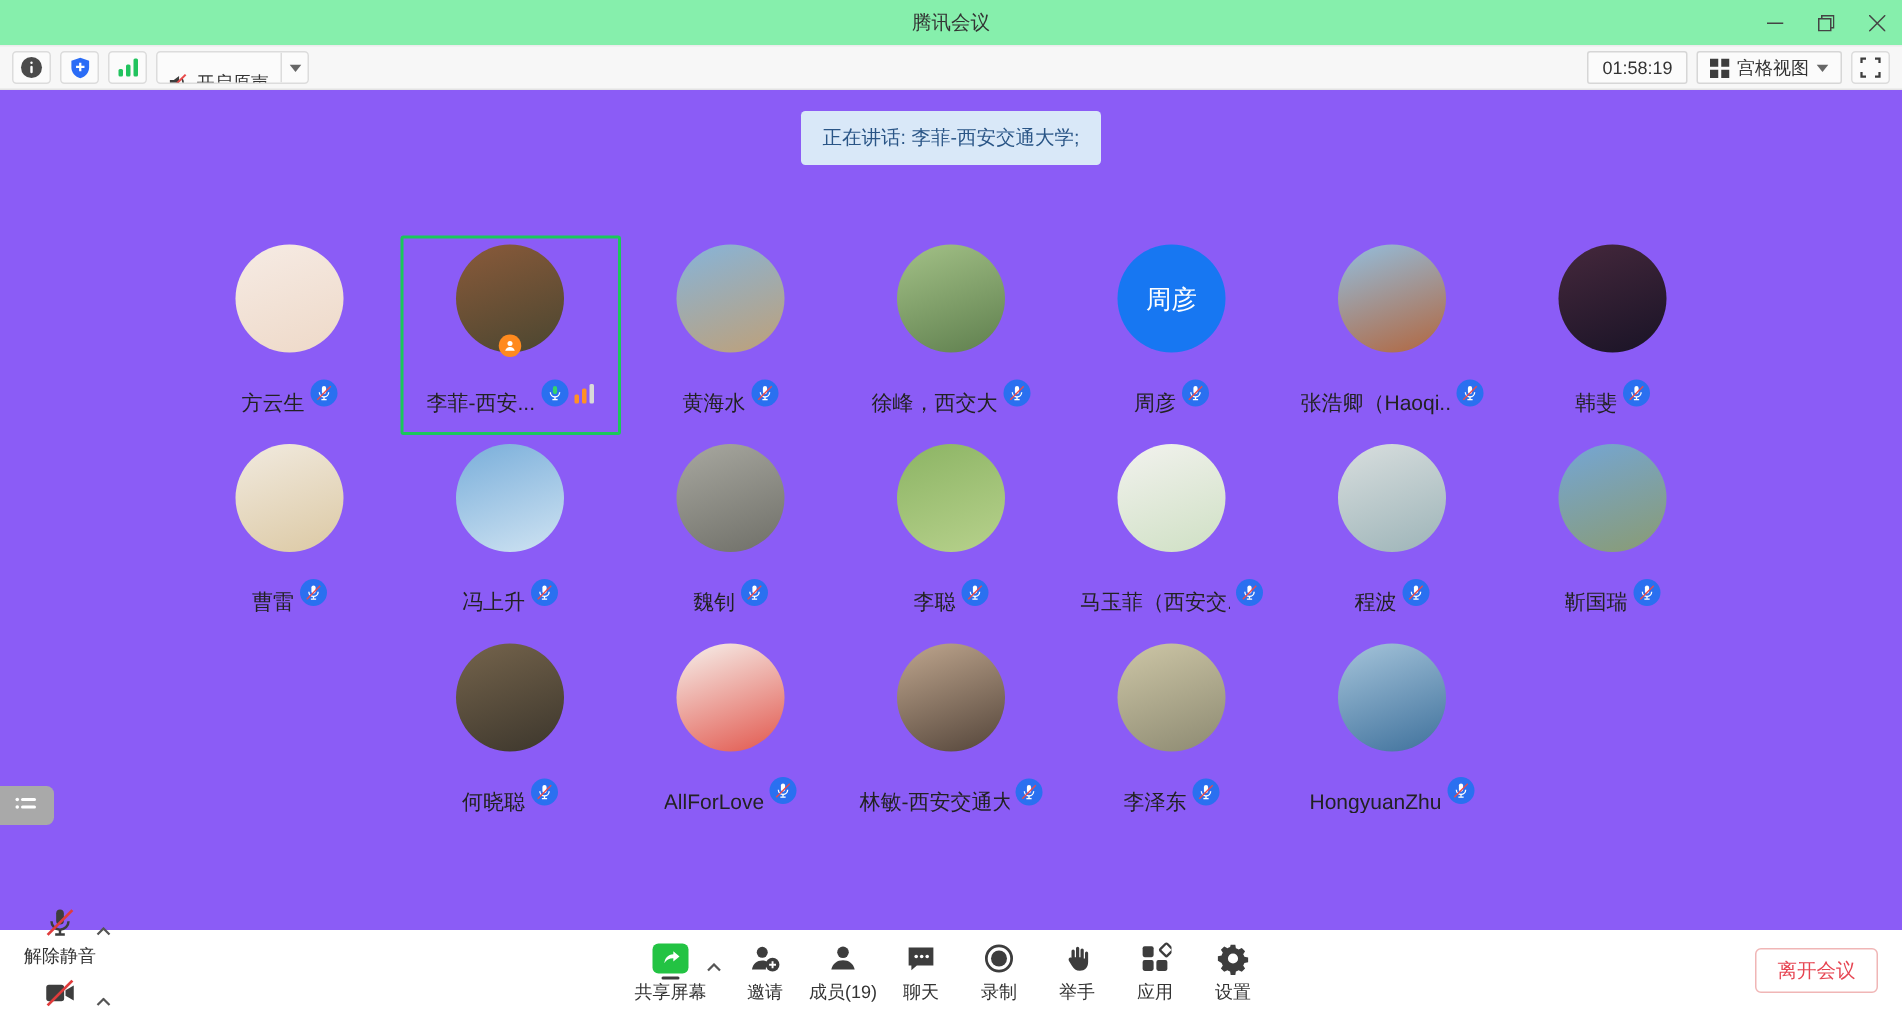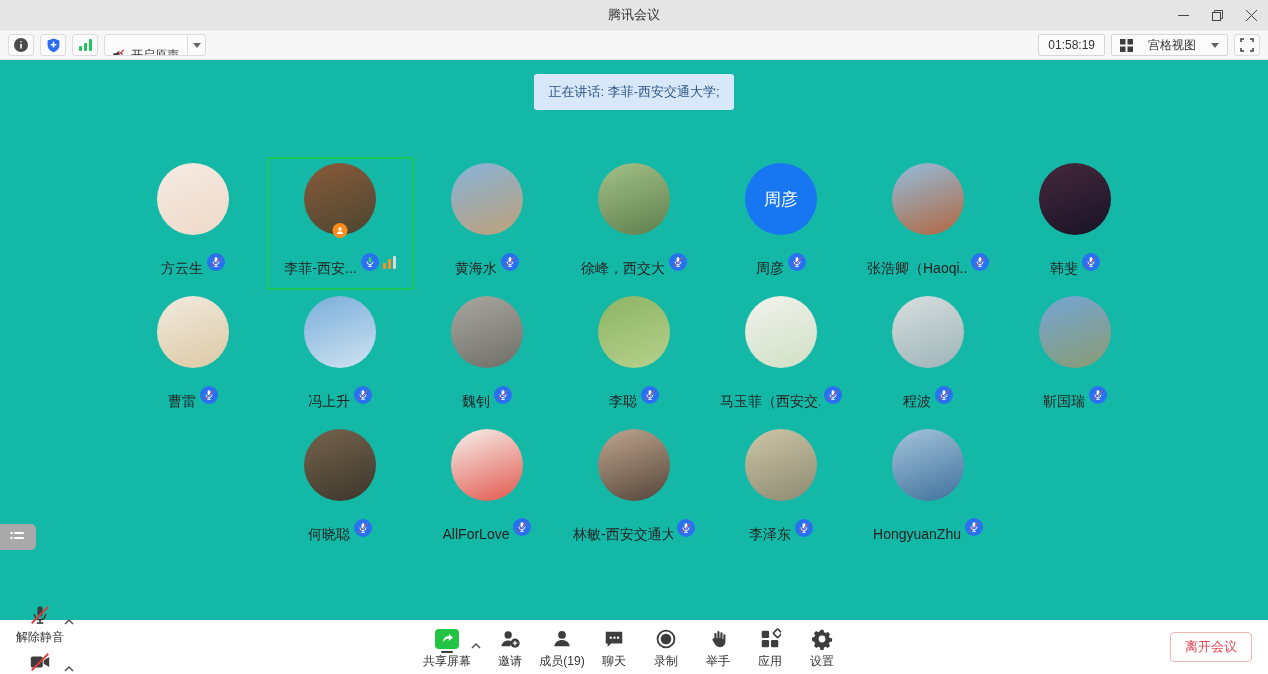--- a/index.html
+++ b/index.html
@@ -1,39 +1,39 @@
 <!DOCTYPE html>
 <html><head>
 <meta charset="utf-8">
 <style>
   * { margin:0; padding:0; box-sizing:border-box; }
   html,body { width:1268px; height:674px; overflow:hidden; }
   body { font-family:"Liberation Sans","DejaVu Sans",sans-serif; background:#fff; color:#222; }
   .window { width:1268px; height:674px; display:flex; flex-direction:column; background:#fff; }
 
   
-  .titlebar { height:30px; flex:0 0 30px; display:flex; align-items:center; justify-content:center; position:relative; background:#e5e5e5; }
+  .titlebar { height:30px; flex:0 0 30px; display:flex; align-items:center; justify-content:center; position:relative; background:#86efac; }
   .titlebar .title { font-size:13px; color:#333; }
   .win-controls { position:absolute; right:0; top:0; height:30px; display:flex; }
   .win-btn { width:34px; height:30px; display:flex; align-items:center; justify-content:center; color:#444; font-size:12px; cursor:pointer; }
   .win-btn svg { display:block; }
 
   
   .topbar { height:30px; flex:0 0 30px; background:#f7f7f7; border-top:1px solid #ececec; border-bottom:1px solid #e3e3e3; display:flex; align-items:center; justify-content:space-between; padding:0 8px; }
   .topbar-left, .topbar-right { display:flex; align-items:center; gap:6px; }
   .tb-btn { height:22px; min-width:26px; display:flex; align-items:center; justify-content:center; background:#fbfbfb; border:1px solid #dcdcdc; border-radius:3px; padding:0 4px; cursor:pointer; }
   .tb-btn svg { display:block; }
   .sound-btn { display:flex; align-items:center; height:22px; background:#fbfbfb; border:1px solid #dcdcdc; border-radius:3px; overflow:hidden; }
   .sound-main { display:flex; align-items:center; gap:5px; padding:0 8px 0 6px; font-size:12px; color:#333; cursor:pointer; height:100%;margin-top:20px; }
   .sound-caret { width:18px; height:100%; display:flex; align-items:center; justify-content:center; border-left:1px solid #dcdcdc; cursor:pointer; }
   .timer-box { height:22px; display:flex; align-items:center; padding:0 9px; background:#fbfbfb; border:1px solid #d6d6d6; border-radius:2px; font-size:12px; color:#333; }
-  .view-btn { height:22px; display:flex; align-items:center; gap:15px; padding:0 8px; background:#fbfbfb; border:1px solid #d6d6d6; border-radius:2px; font-size:12px; color:#333; cursor:pointer; }
+  .view-btn { height:22px; display:flex; align-items:center; gap:5px; padding:0 8px; background:#fbfbfb; border:1px solid #d6d6d6; border-radius:2px; font-size:12px; color:#333; cursor:pointer; }
 
   
-  .main { flex:1 1 auto; position:relative; background:#14b8a6; }
+  .main { flex:1 1 auto; position:relative; background:#8b5cf6; }
   .banner { width:fit-content; margin:14px auto 0; background:#d9e8f8; border-radius:3px; padding:9px 14px; font-size:13px; color:#2a5586; }
   .grid { margin-top:47px; }
   .grid-row { display:flex; justify-content:center; }
   .tile { width:147px; padding:4px 0 10px; display:flex; flex-direction:column; align-items:center; border:2px solid transparent; border-radius:2px; cursor:pointer; }
   .tile.active { border-color:#1bc75a; }
   .avatar { width:72px; height:72px; border-radius:50%; position:relative; flex:0 0 72px; }
   .avatar .av-text { position:absolute; inset:0; display:flex; align-items:center; justify-content:center; color:#fff; font-size:17px; }
   .host-badge { position:absolute; left:50%; bottom:-3px; transform:translateX(-50%); width:15px; height:15px; border-radius:50%; background:#ff8a1e; display:flex; align-items:center; justify-content:center; }
   .name-row { margin-top:11px; display:flex; align-items:center; gap:4px; max-width:143px; }
   .pname { font-size:14px; color:#222; white-space:nowrap; overflow:hidden; max-width:100px;margin-top:14px; }

